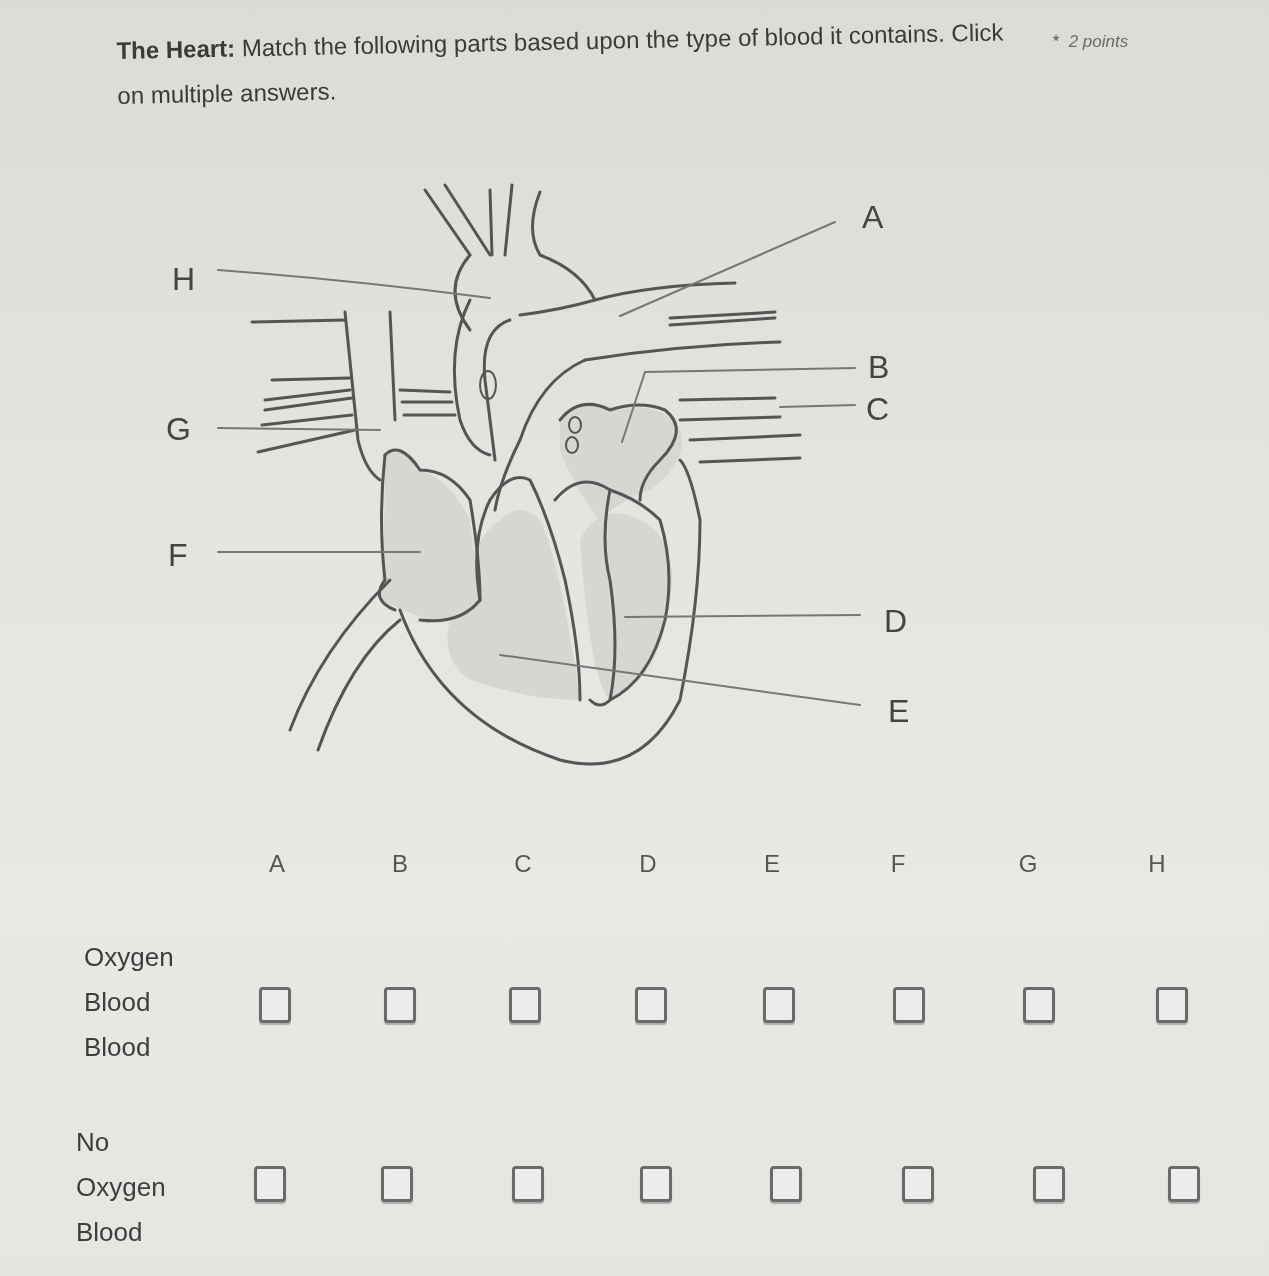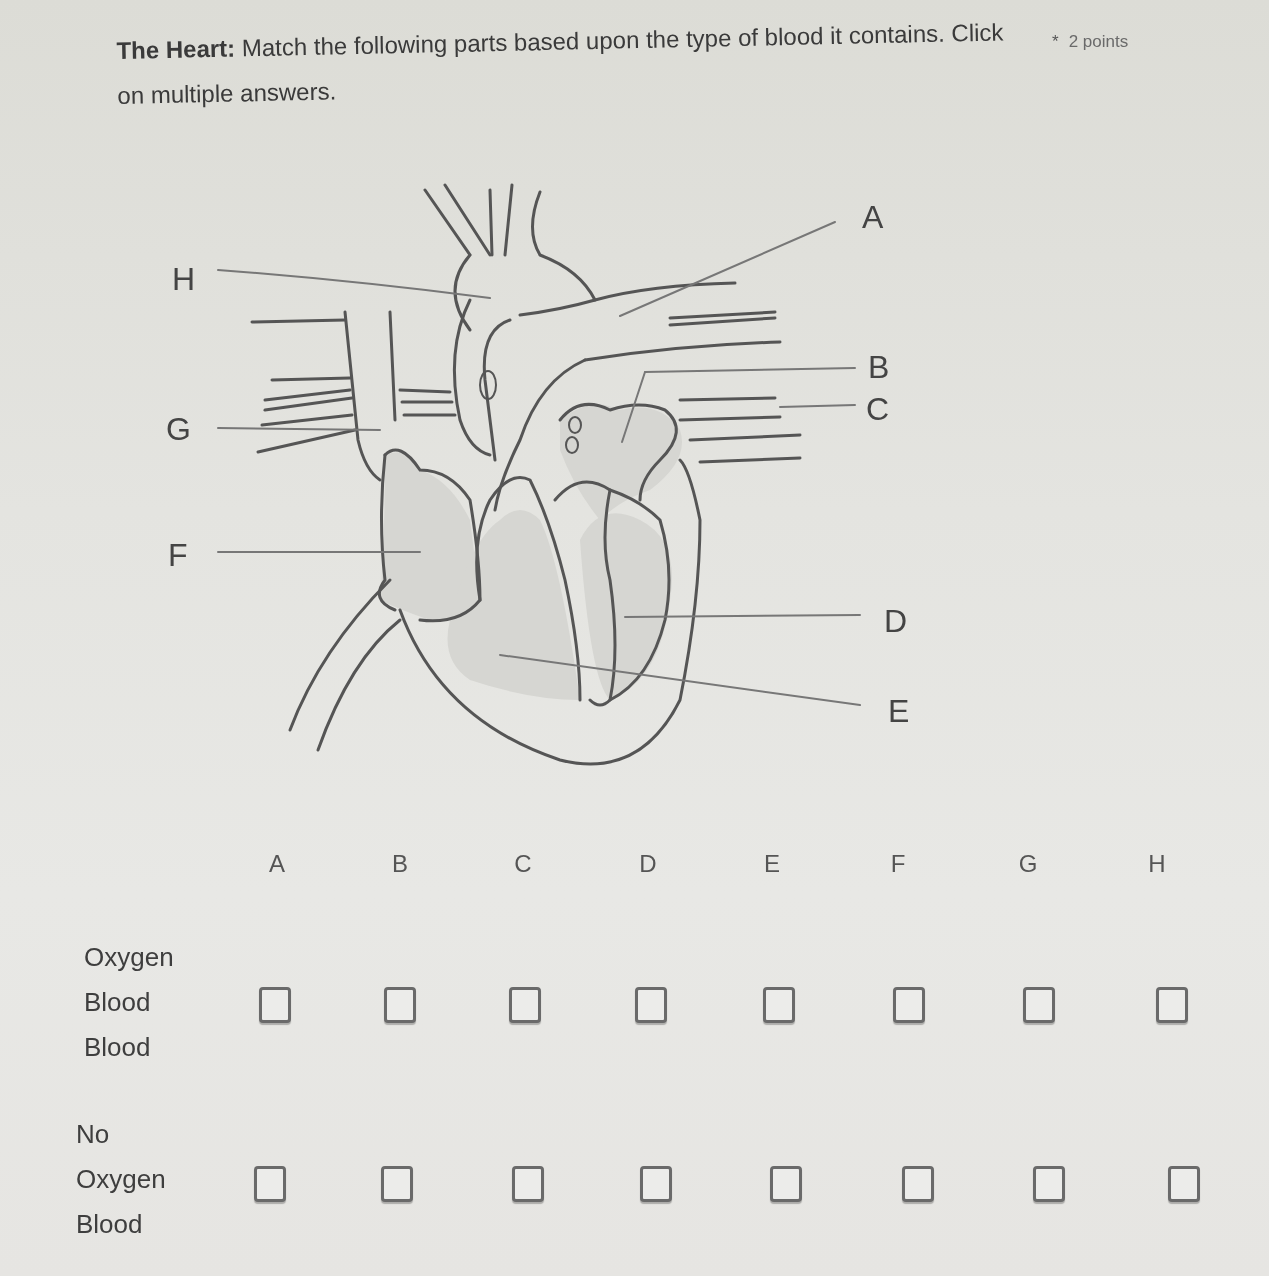--- a/index.html
+++ b/index.html
@@ -18,21 +18,21 @@
     position: absolute; left: 116px; top: 28px;
     width: 900px;
     font-size: 24px; line-height: 45px;
     color: #3a3a3a;
     transform: rotate(-1.2deg);
     transform-origin: left top;
   }
   .question-title .bold { font-weight: bold; }
   .points {
     position: absolute; left: 1052px; top: 32px;
-    font-size: 17px; color: #6a6a6a;
+    font-size: 17px; color: #6a6a6a; font-style: italic;
   }
   .points .star { color: #555; margin-right: 10px; }
   .diagram {
     position: absolute; left: 150px; top: 170px;
     width: 800px; height: 600px;
   }
   .grid-header {
     position: absolute; top: 850px; left: 0; width: 1269px; height: 40px;
   }
   .col-label {
@@ -164,21 +164,21 @@
     <div class="checkbox" style="left:384px;top:52px"></div>
     <div class="checkbox" style="left:509px;top:52px"></div>
     <div class="checkbox" style="left:635px;top:52px"></div>
     <div class="checkbox" style="left:763px;top:52px"></div>
     <div class="checkbox" style="left:893px;top:52px"></div>
     <div class="checkbox" style="left:1023px;top:52px"></div>
     <div class="checkbox" style="left:1156px;top:52px"></div>
   </div>
 
   <div class="row" style="top:1112px;height:140px">
-    <div class="row-label" style="left:76px;top:0">
+    <div class="row-label" style="left:76px;top:8px">
       <div>No</div>
       <div>Oxygen</div>
       <div>Blood</div>
     </div>
     <div class="checkbox" style="left:254px;top:54px"></div>
     <div class="checkbox" style="left:381px;top:54px"></div>
     <div class="checkbox" style="left:512px;top:54px"></div>
     <div class="checkbox" style="left:640px;top:54px"></div>
     <div class="checkbox" style="left:770px;top:54px"></div>
     <div class="checkbox" style="left:902px;top:54px"></div>

